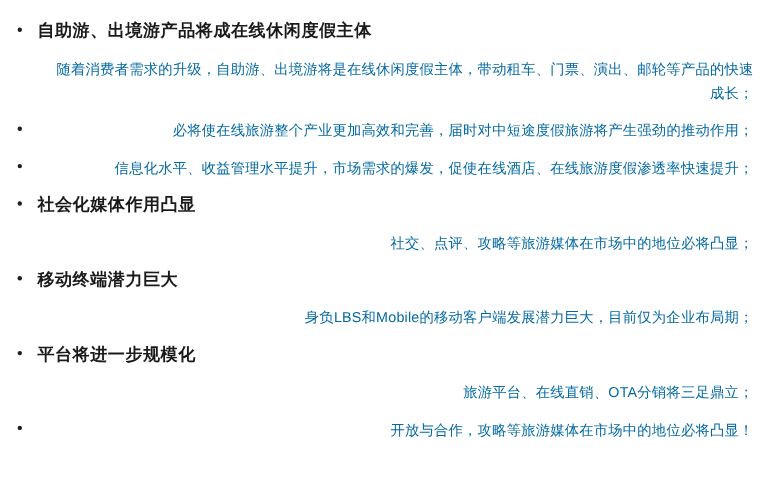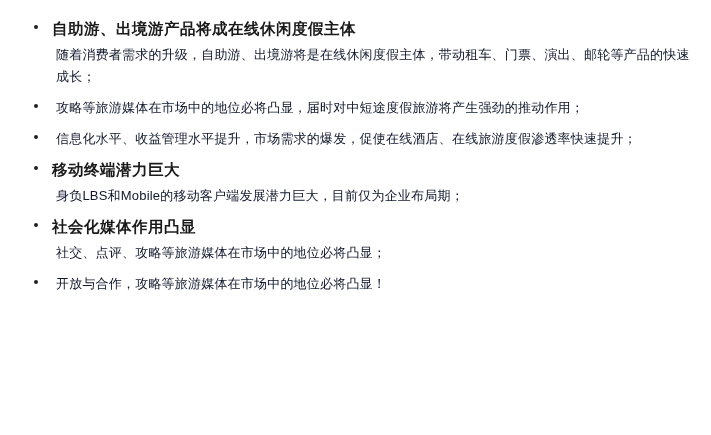--- a/index.html
+++ b/index.html
@@ -12,21 +12,21 @@
     background: #ffffff;
     font-family: "Liberation Sans", sans-serif;
     color: #231f20;
     overflow: hidden;
   }
   .page {
     position: relative;
     width: 711px;
     height: 435px;
     box-sizing: border-box;
-    padding: 18px 14px 0 20px;
+    padding: 18px 14px 0 2px;
   }
   .bullet-list {
     list-style: none;
     margin: 0;
     padding: 0;
   }
   .bullet-item {
     position: relative;
     padding-left: 32px;
     margin-bottom: 9px;
@@ -44,61 +44,67 @@
     font-size: 15.5px;
     font-weight: bold;
     line-height: 22px;
     letter-spacing: 0.5px;
     color: #1a1a1a;
     margin: 0 0 4px 0;
   }
   .item-body {
     font-size: 13px;
     line-height: 22px;
-    color: #0f172a;
-    margin: 0;
+    color: #0369a1;
+    margin: 12px;
     padding-left: 4px;
     max-width: 640px;
     letter-spacing: 0.2px;
+    text-align: right;
   }
 </style>
 </head>
 <body>
 
 <div class="page">
   <ul class="bullet-list">
 
     <li class="bullet-item">
       <span class="bullet-dot"></span>
       <p class="item-title">自助游、出境游产品将成在线休闲度假主体</p>
       <p class="item-body">随着消费者需求的升级，自助游、出境游将是在线休闲度假主体，带动租车、门票、演出、邮轮等产品的快速成长；</p>
     </li>
 
     <li class="bullet-item">
       <span class="bullet-dot"></span>
-      <p class="item-body">攻略等旅游媒体在市场中的地位必将凸显，届时对中短途度假旅游将产生强劲的推动作用；</p>
+      <p class="item-body">必将使在线旅游整个产业更加高效和完善，届时对中短途度假旅游将产生强劲的推动作用；</p>
     </li>
 
     <li class="bullet-item">
       <span class="bullet-dot"></span>
       <p class="item-body">信息化水平、收益管理水平提升，市场需求的爆发，促使在线酒店、在线旅游度假渗透率快速提升；</p>
+    </li>
+
+    <li class="bullet-item">
+      <span class="bullet-dot"></span>
+      <p class="item-title">社会化媒体作用凸显</p>
+      <p class="item-body">社交、点评、攻略等旅游媒体在市场中的地位必将凸显；</p>
     </li>
 
     <li class="bullet-item">
       <span class="bullet-dot"></span>
       <p class="item-title">移动终端潜力巨大</p>
       <p class="item-body">身负LBS和Mobile的移动客户端发展潜力巨大，目前仅为企业布局期；</p>
     </li>
 
     <li class="bullet-item">
       <span class="bullet-dot"></span>
-      <p class="item-title">社会化媒体作用凸显</p>
-      <p class="item-body">社交、点评、攻略等旅游媒体在市场中的地位必将凸显；</p>
+      <p class="item-title">平台将进一步规模化</p>
+      <p class="item-body">旅游平台、在线直销、OTA分销将三足鼎立；</p>
     </li>
-
 
     <li class="bullet-item">
       <span class="bullet-dot"></span>
       <p class="item-body">开放与合作，攻略等旅游媒体在市场中的地位必将凸显！</p>
     </li>
 
   </ul>
 </div>
 
 </body></html>

